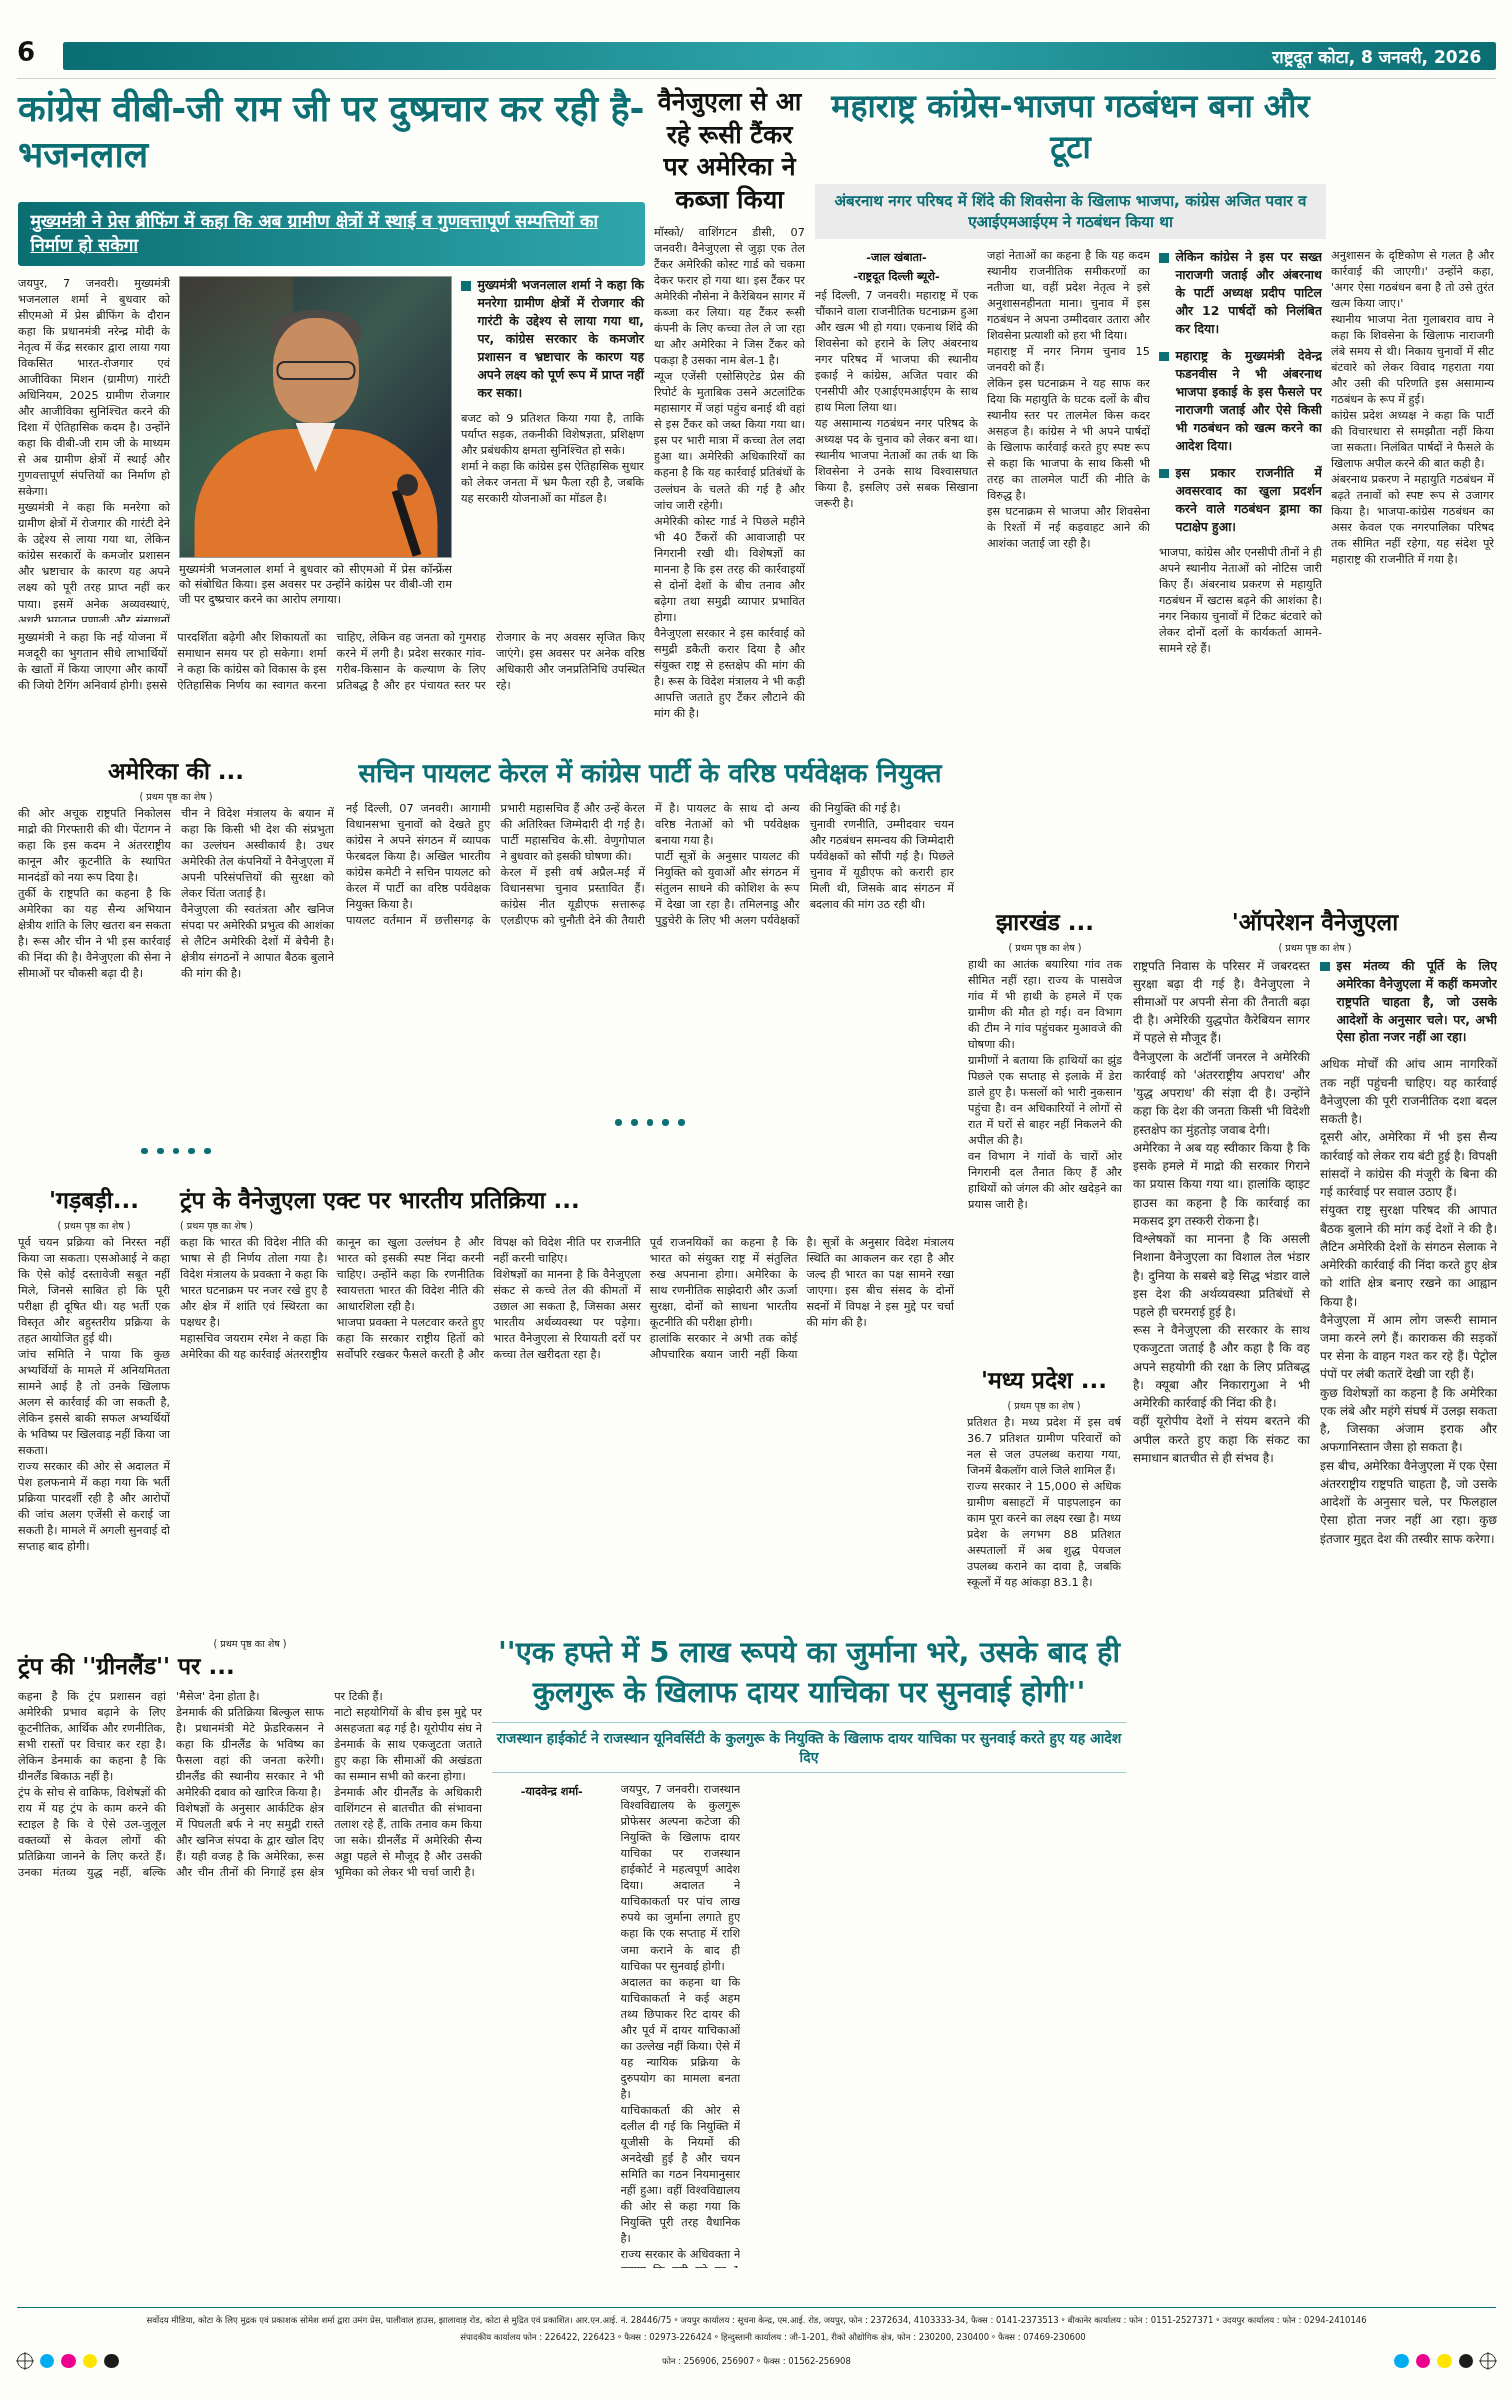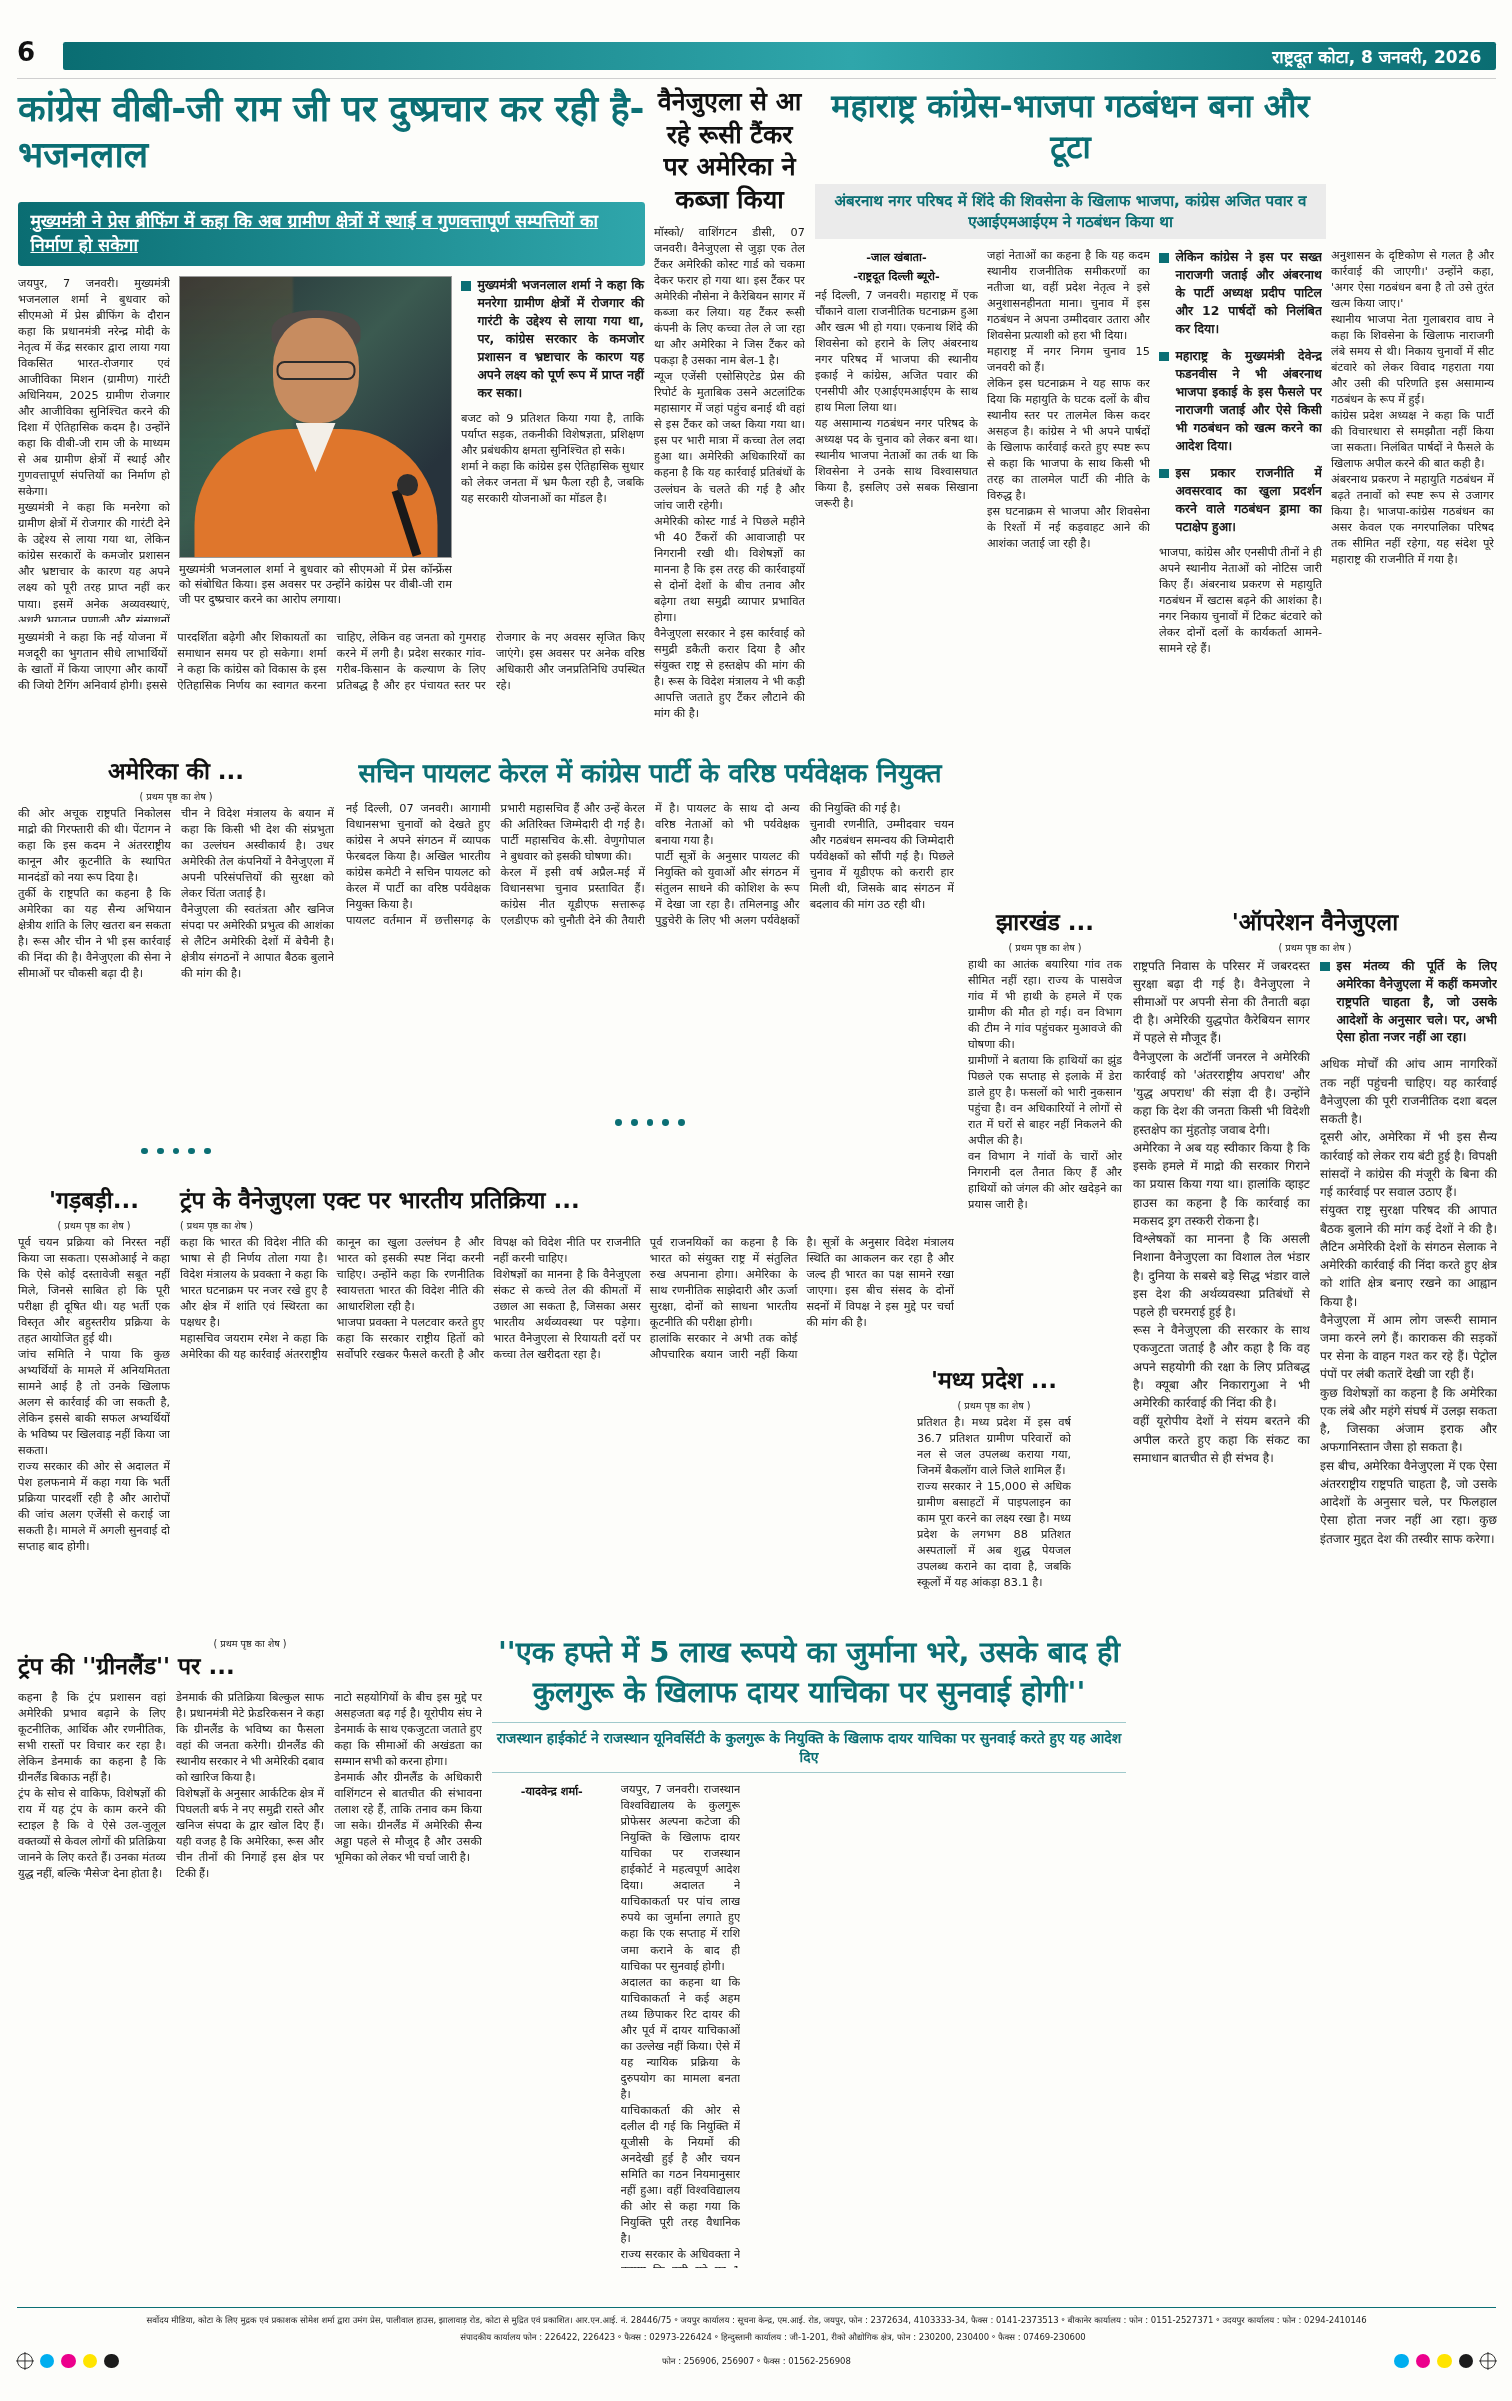--- a/index.html
+++ b/index.html
@@ -24,21 +24,21 @@
   .continued { font-size:9.6px; color:#222; text-align:center; margin:4.5px 0 2.3px 0; }
 
   .band { background:linear-gradient(90deg,#0a6d72,#2fa6ab); color:#fff; font-weight:800;
           font-size:17.5px; line-height:1.35; padding:8px 12.4px; border-radius:3.4px;text-decoration:underline; }
   .subbar { background:#ebebeb; color:#0b6f74; font-weight:800; font-size:15.2px; line-height:1.35;
             text-align:center; padding:6.8px 9px; }
 
   .body-text { font-size:11.3px; line-height:1.42; text-align:justify; color:#1a1a1a;
                white-space:pre-line; overflow:hidden; }
   .cols-2 { column-count:2; column-gap:10.2px; }
-  .cols-3 { column-count:3; column-gap:10.2px;font-family:Liberation Serif, serif; }
+  .cols-3 { column-count:3; column-gap:10.2px; }
   .cols-4 { column-count:4; column-gap:10.2px; }
   .cols-5 { column-count:5; column-gap:9px; }
 
   .byline { font-size:11.3px; font-weight:700; text-align:center; color:#111; margin:1.1px 0 4.5px 0; }
 
   .bullet { display:flex; gap:6.8px; margin:0 0 9px 0; }
   .bullet .sq { flex:0 0 9.6px; width:9.6px; height:9.6px; background:#0b6f74; margin-top:5.1px; }
   .bullet .btxt { font-size:12.4px; font-weight:700; line-height:1.45; text-align:justify; color:#1b1b1b; white-space:pre-line; }
 
   .quote { font-size:29px; font-weight:800; line-height:1.38; color:#0b6f74; text-align:center; }
@@ -197,21 +197,21 @@
   </div>
 
   <div class="abs" style="left:968px; top:908px; width:154px;">
     <div class="hl-sec center">झारखंड ...</div>
     <div class="continued">( प्रथम पृष्ठ का शेष )</div>
     <div class="body-text" style="height:390px;">हाथी का आतंक बयारिया गांव तक सीमित नहीं रहा। राज्य के पासवेज गांव में भी हाथी के हमले में एक ग्रामीण की मौत हो गई। वन विभाग की टीम ने गांव पहुंचकर मुआवजे की घोषणा की।
 ग्रामीणों ने बताया कि हाथियों का झुंड पिछले एक सप्ताह से इलाके में डेरा डाले हुए है। फसलों को भारी नुकसान पहुंचा है। वन अधिकारियों ने लोगों से रात में घरों से बाहर नहीं निकलने की अपील की है।
 वन विभाग ने गांवों के चारों ओर निगरानी दल तैनात किए हैं और हाथियों को जंगल की ओर खदेड़ने का प्रयास जारी है।</div>
   </div>
 
-  <div class="abs" style="left:917px; top:1366px; width:154px;">
+  <div class="abs" style="left:967px; top:1366px; width:154px;">
     <div class="hl-sec center">'मध्य प्रदेश ...</div>
     <div class="continued">( प्रथम पृष्ठ का शेष )</div>
     <div class="body-text" style="height:198px;">प्रतिशत है। मध्य प्रदेश में इस वर्ष 36.7 प्रतिशत ग्रामीण परिवारों को नल से जल उपलब्ध कराया गया, जिनमें बैकलॉग वाले जिले शामिल हैं।
 राज्य सरकार ने 15,000 से अधिक ग्रामीण बसाहटों में पाइपलाइन का काम पूरा करने का लक्ष्य रखा है। मध्य प्रदेश के लगभग 88 प्रतिशत अस्पतालों में अब शुद्ध पेयजल उपलब्ध कराने का दावा है, जबकि स्कूलों में यह आंकड़ा 83.1 है।</div>
   </div>
 
   <div class="abs" style="left:1133px; top:908px; width:364px;">
     <div class="hl-sec center">'ऑपरेशन वैनेजुएला</div>
     <div class="continued">( प्रथम पृष्ठ का शेष )</div>
     <div style="display:flex; gap:10.2px;">

